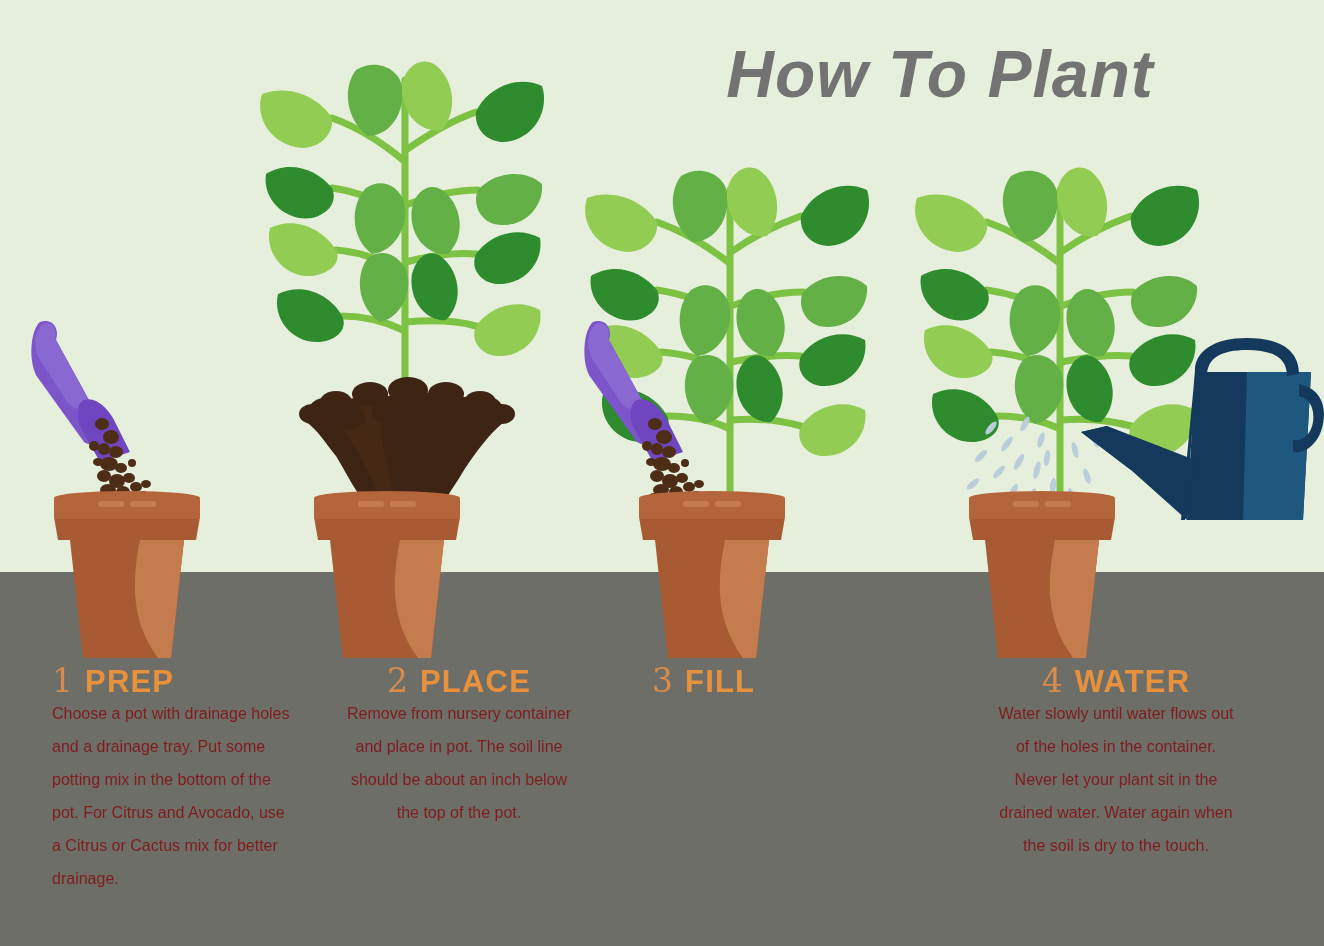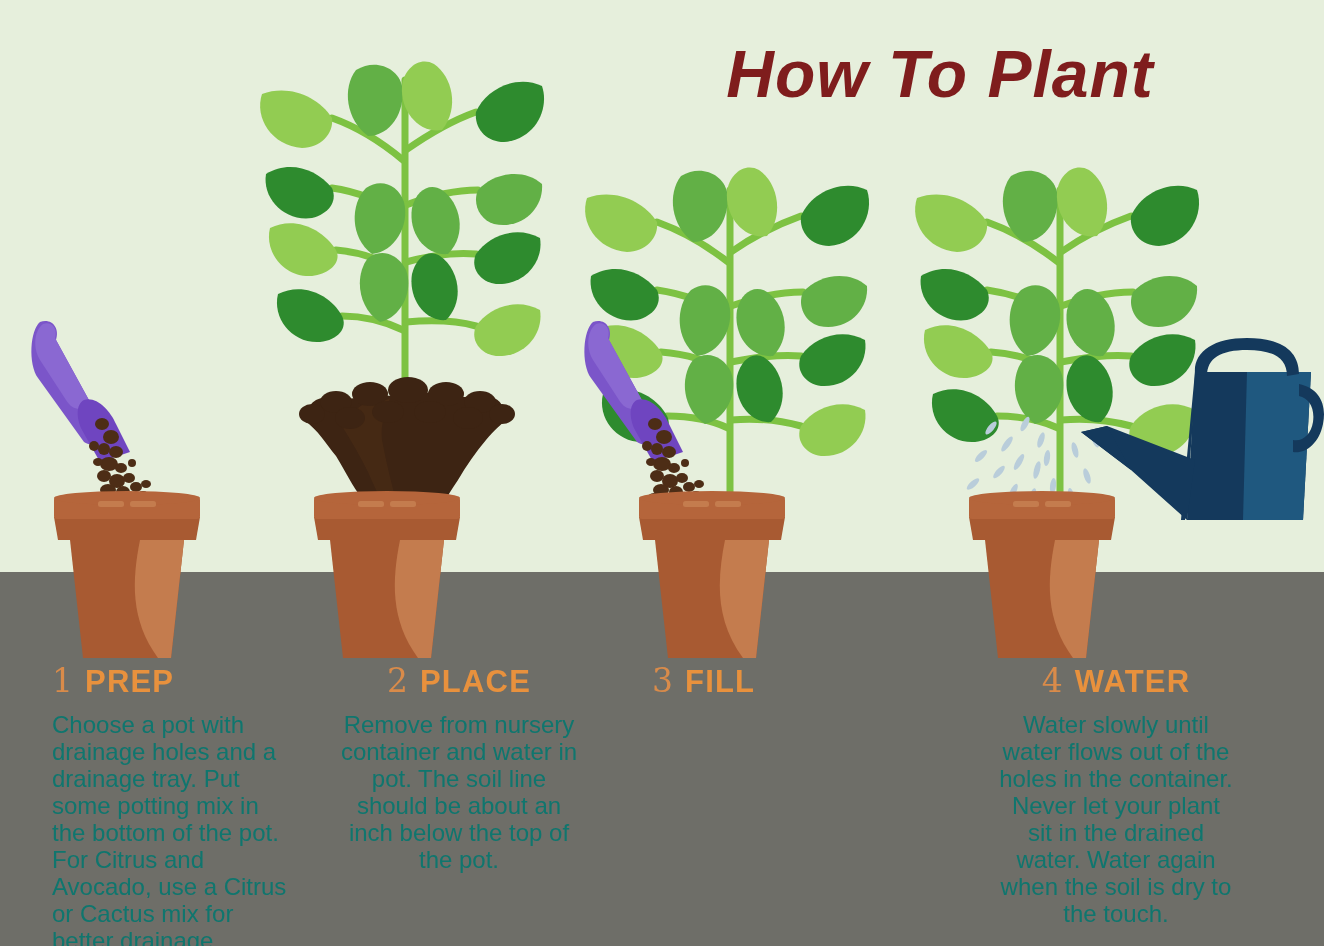--- a/index.html
+++ b/index.html
@@ -32,63 +32,62 @@
   }
   #title {
     position: absolute;
     left: 700px;
     top: 36px;
     width: 480px;
     text-align: center;
     font-size: 66px;
     font-weight: bold;
     font-style: italic;
-    color: #7f1d1d;
+    color: #737373;
     letter-spacing: 1px;
     white-space: nowrap;
   }
   .scene {
     position: absolute;
     top: 0;
     width: 340px;
     height: 672px;
     pointer-events: none;
   }
   .scene svg { display: block; overflow: visible; }
 
   .step {
     position: absolute;
     top: 664px;
   }
   .step-head {
     white-space: nowrap;
     line-height: 1;
-    margin-bottom: 14px;
   }
   .step-num {
     display: inline-block;
     font-size: 33px;
     font-weight: 400;
     color: #d98b4a;
     font-family: "DejaVu Serif", serif;
     vertical-align: baseline;
     margin-right: 12px;
   }
   .step-label {
     display: inline-block;
     font-size: 31px;
     font-weight: bold;
     color: #e8913d;
     letter-spacing: 1.2px;
     vertical-align: baseline;
   }
   .step-body {
-    font-size: 24px;
-    line-height: 27px;
-    color: #0f766e;
+    font-size: 16px;
+    line-height: 33px;
+    color: #7f1d1d;
     width: 238px;
   }
 </style>
 </head>
 <body>
 
 <div id="poster">
 
   <div class="sky"></div>
   <div class="ground"></div>
@@ -383,21 +382,21 @@
     <div class="step-head">
       <span class="step-num">1</span><span class="step-label">PREP</span>
     </div>
     <div class="step-body">Choose a pot with drainage holes and a drainage tray. Put some potting mix in the bottom of the pot. For Citrus and Avocado, use a Citrus or Cactus mix for better drainage.</div>
   </div>
 
   <div class="step" style="left:340px;text-align:center;">
     <div class="step-head">
       <span class="step-num">2</span><span class="step-label">PLACE</span>
     </div>
-    <div class="step-body">Remove from nursery container and water in pot.  The soil line should be about an inch below the top of the pot.</div>
+    <div class="step-body">Remove from nursery container and place in pot.  The soil line should be about an inch below the top of the pot.</div>
   </div>
 
   <div class="step" style="left:652px;">
     <div class="step-head">
       <span class="step-num">3</span><span class="step-label">FILL</span>
     </div>
   </div>
 
   <div class="step" style="left:997px;text-align:center;">
     <div class="step-head">

